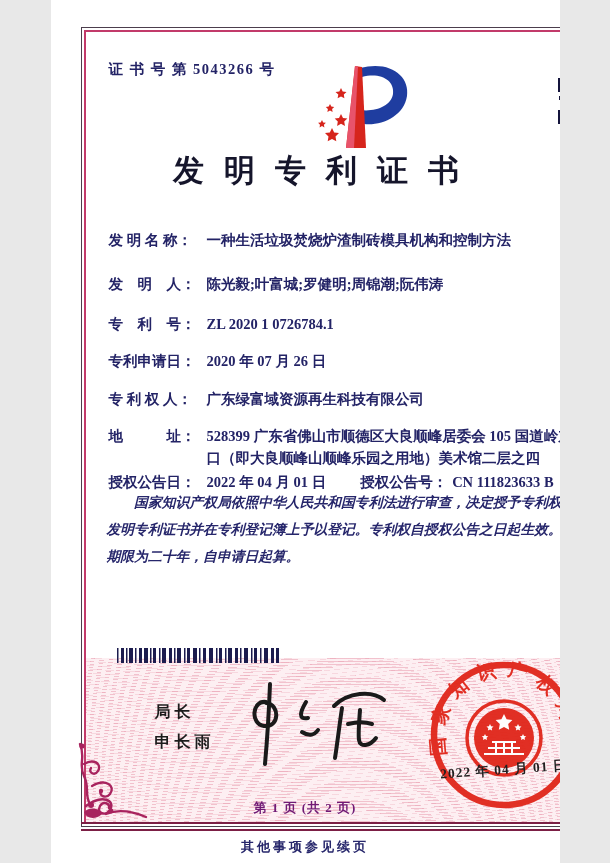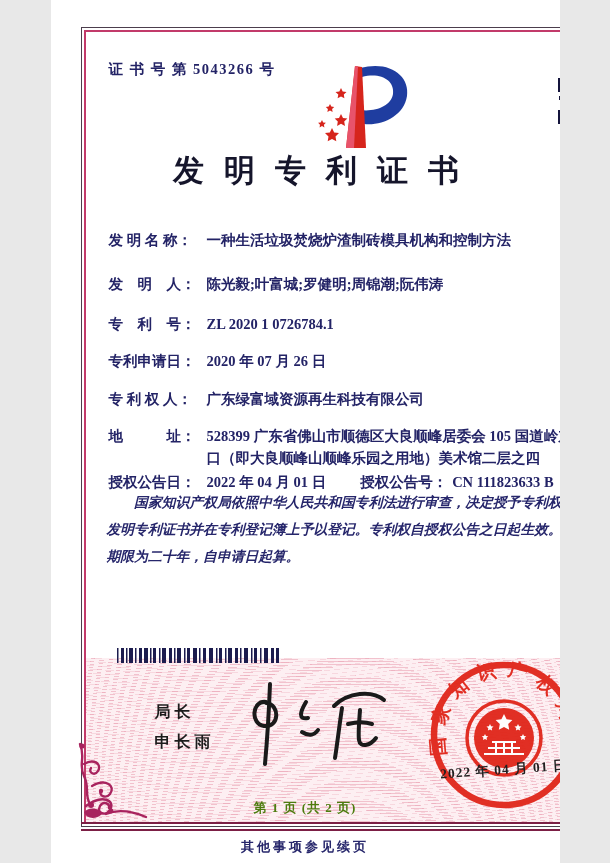--- a/index.html
+++ b/index.html
@@ -51,21 +51,21 @@
   .director-name{top:732px;}
   .signature{position:absolute;left:185px;top:676px;width:160px;height:96px;z-index:3;}
   
   .seal{position:absolute;left:371px;top:658px;width:164px;height:160px;z-index:4;opacity:.94;}
   
   .ornament{position:absolute;width:74px;height:80px;z-index:6;}
   .ornament-left{left:25px;top:742px;}
   .ornament-right{left:511px;top:742px;transform:scaleX(-1);}
   
   .page-number{position:absolute;left:0;top:799px;width:100%;text-align:center;
-    font-size:13px;font-weight:bold;color:#4d7c0f;z-index:3;letter-spacing:1px;}
+    font-size:13px;font-weight:bold;color:#701a75;z-index:3;letter-spacing:1px;}
   .footer-note{position:absolute;left:0;top:838px;width:100%;text-align:center;
     font-size:13px;font-weight:bold;color:#26266b;letter-spacing:3px;z-index:3;}
 </style>
 </head>
 <body>
 
 <div class="page">
 
   <div class="frame-outer">
     <div class="frame-inner"></div>

